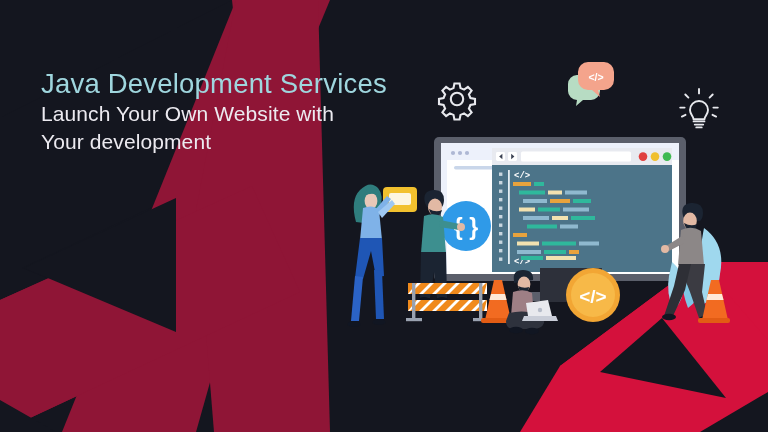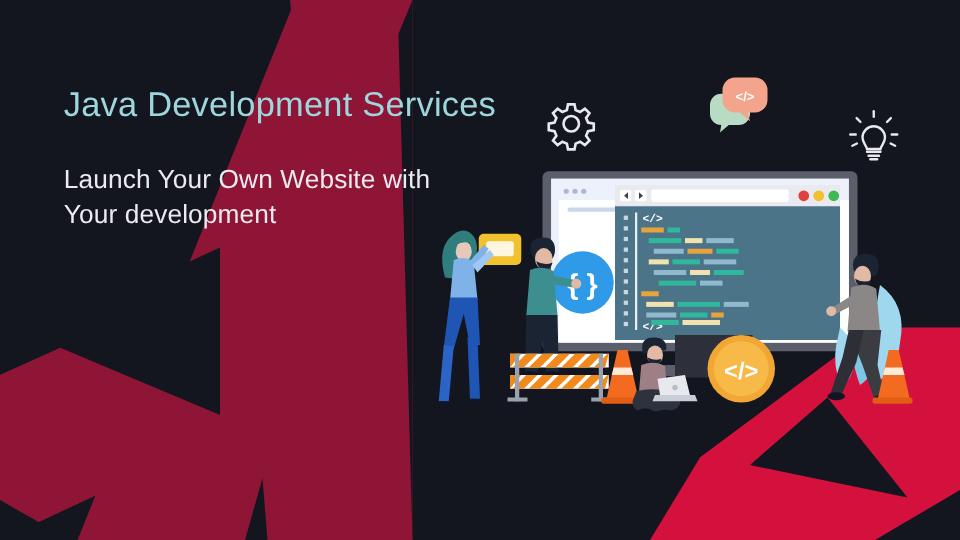--- a/index.html
+++ b/index.html
@@ -13,30 +13,29 @@
     background:#14161f;
     font-family:"Liberation Sans","DejaVu Sans",sans-serif;
   }
 
   
   .bg-layer{ position:absolute; inset:0; overflow:hidden; }
   .bg-layer svg{ display:block; width:768px; height:432px; }
 
   
   .text-block{
-    position:absolute; left:51px; top:68px;
+    position:absolute; left:41px; top:68px;
     width:400px; z-index:6;
   }
   .headline{
     font-size:27.5px; font-weight:400; letter-spacing:.2px;
     color:#9fd6de; line-height:1.15;
     white-space:nowrap;
   }
   .subhead{
-    margin-top:30px;
     font-size:21px; font-weight:300; letter-spacing:.1px;
     color:#eceaf0; line-height:1.33;
     max-width:350px;
   }
 
   
   .illustration{ position:absolute; inset:0; z-index:5; }
   .illustration svg{ display:block; width:768px; height:432px; }
 </style>
 </head>

